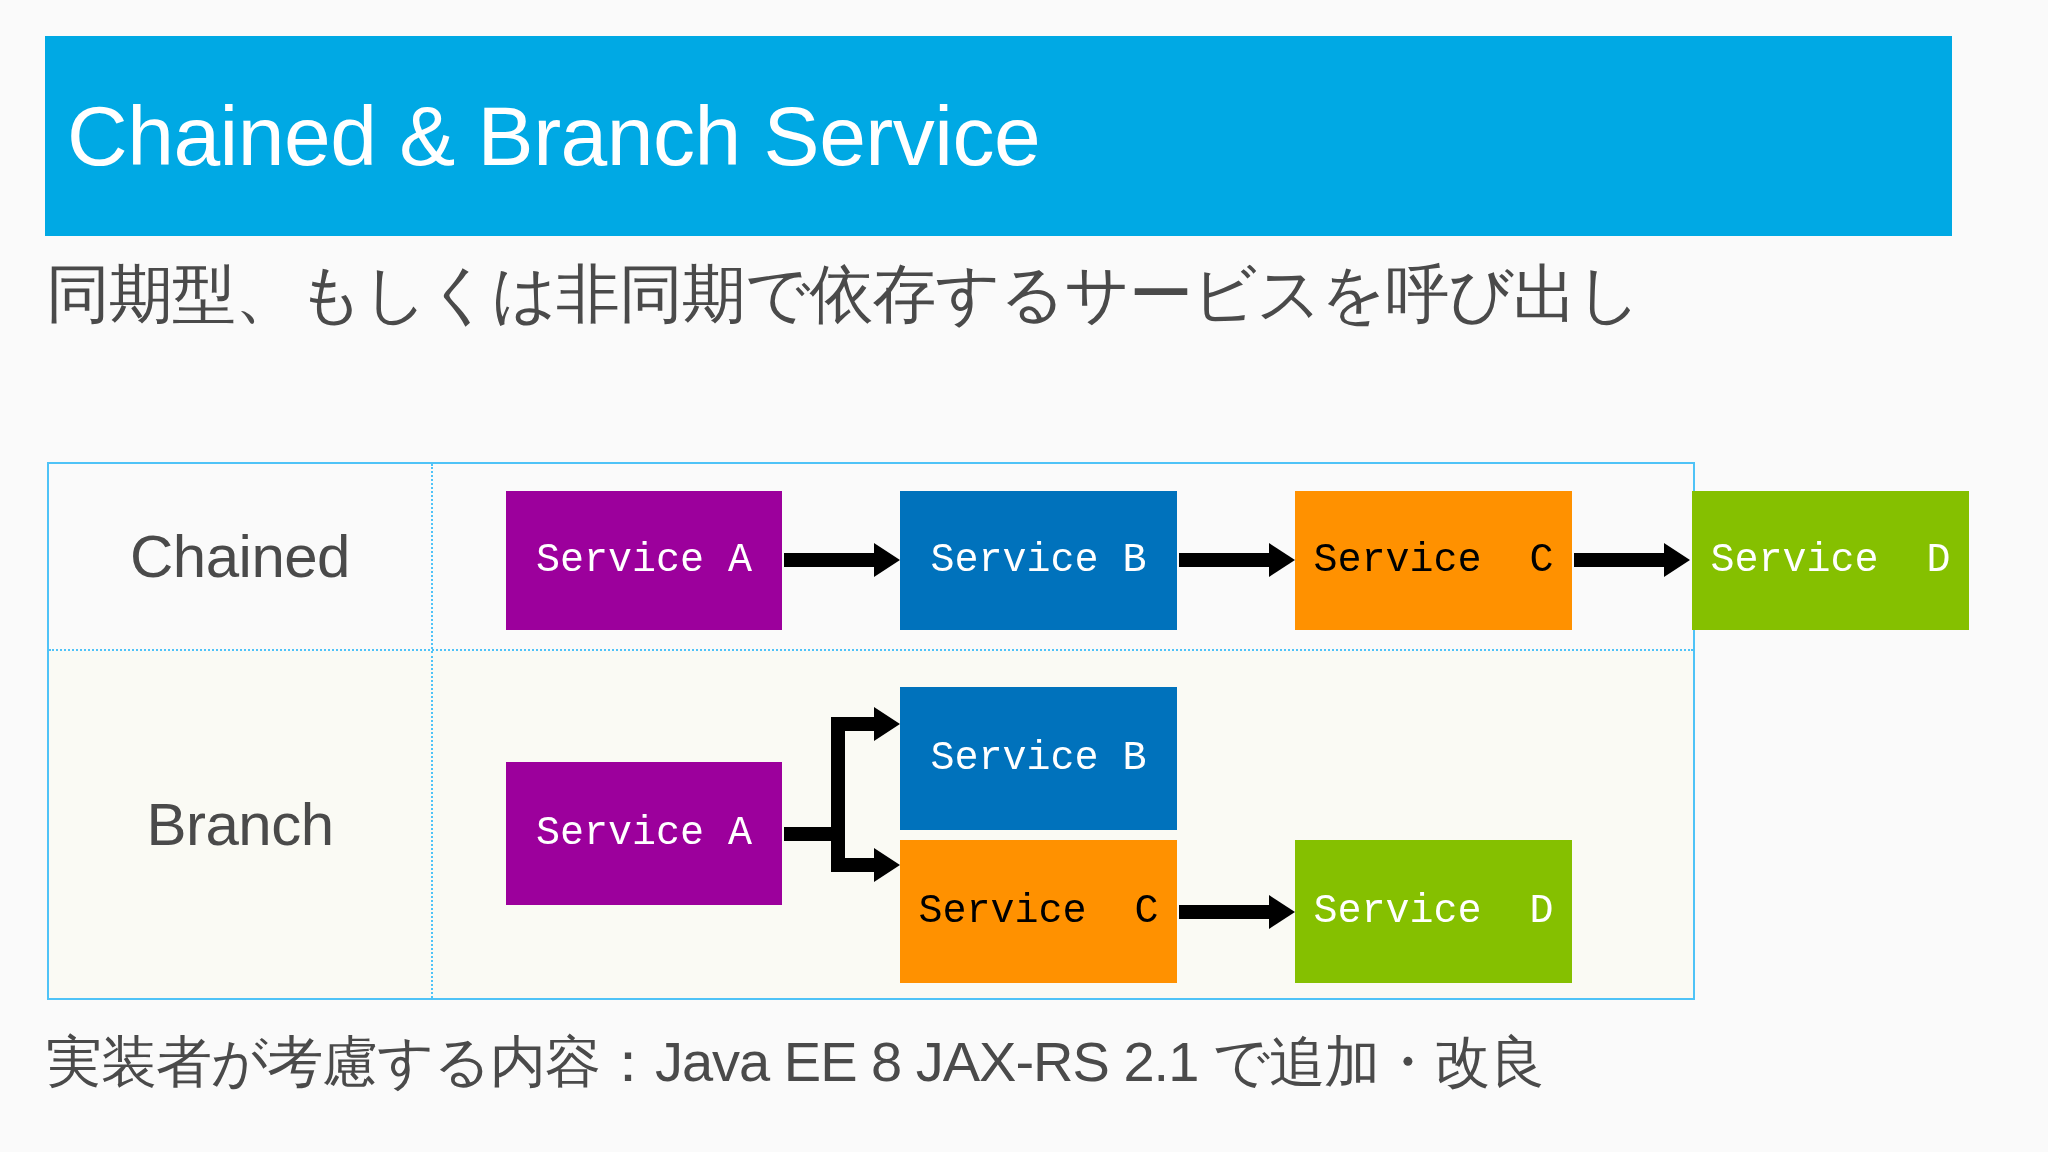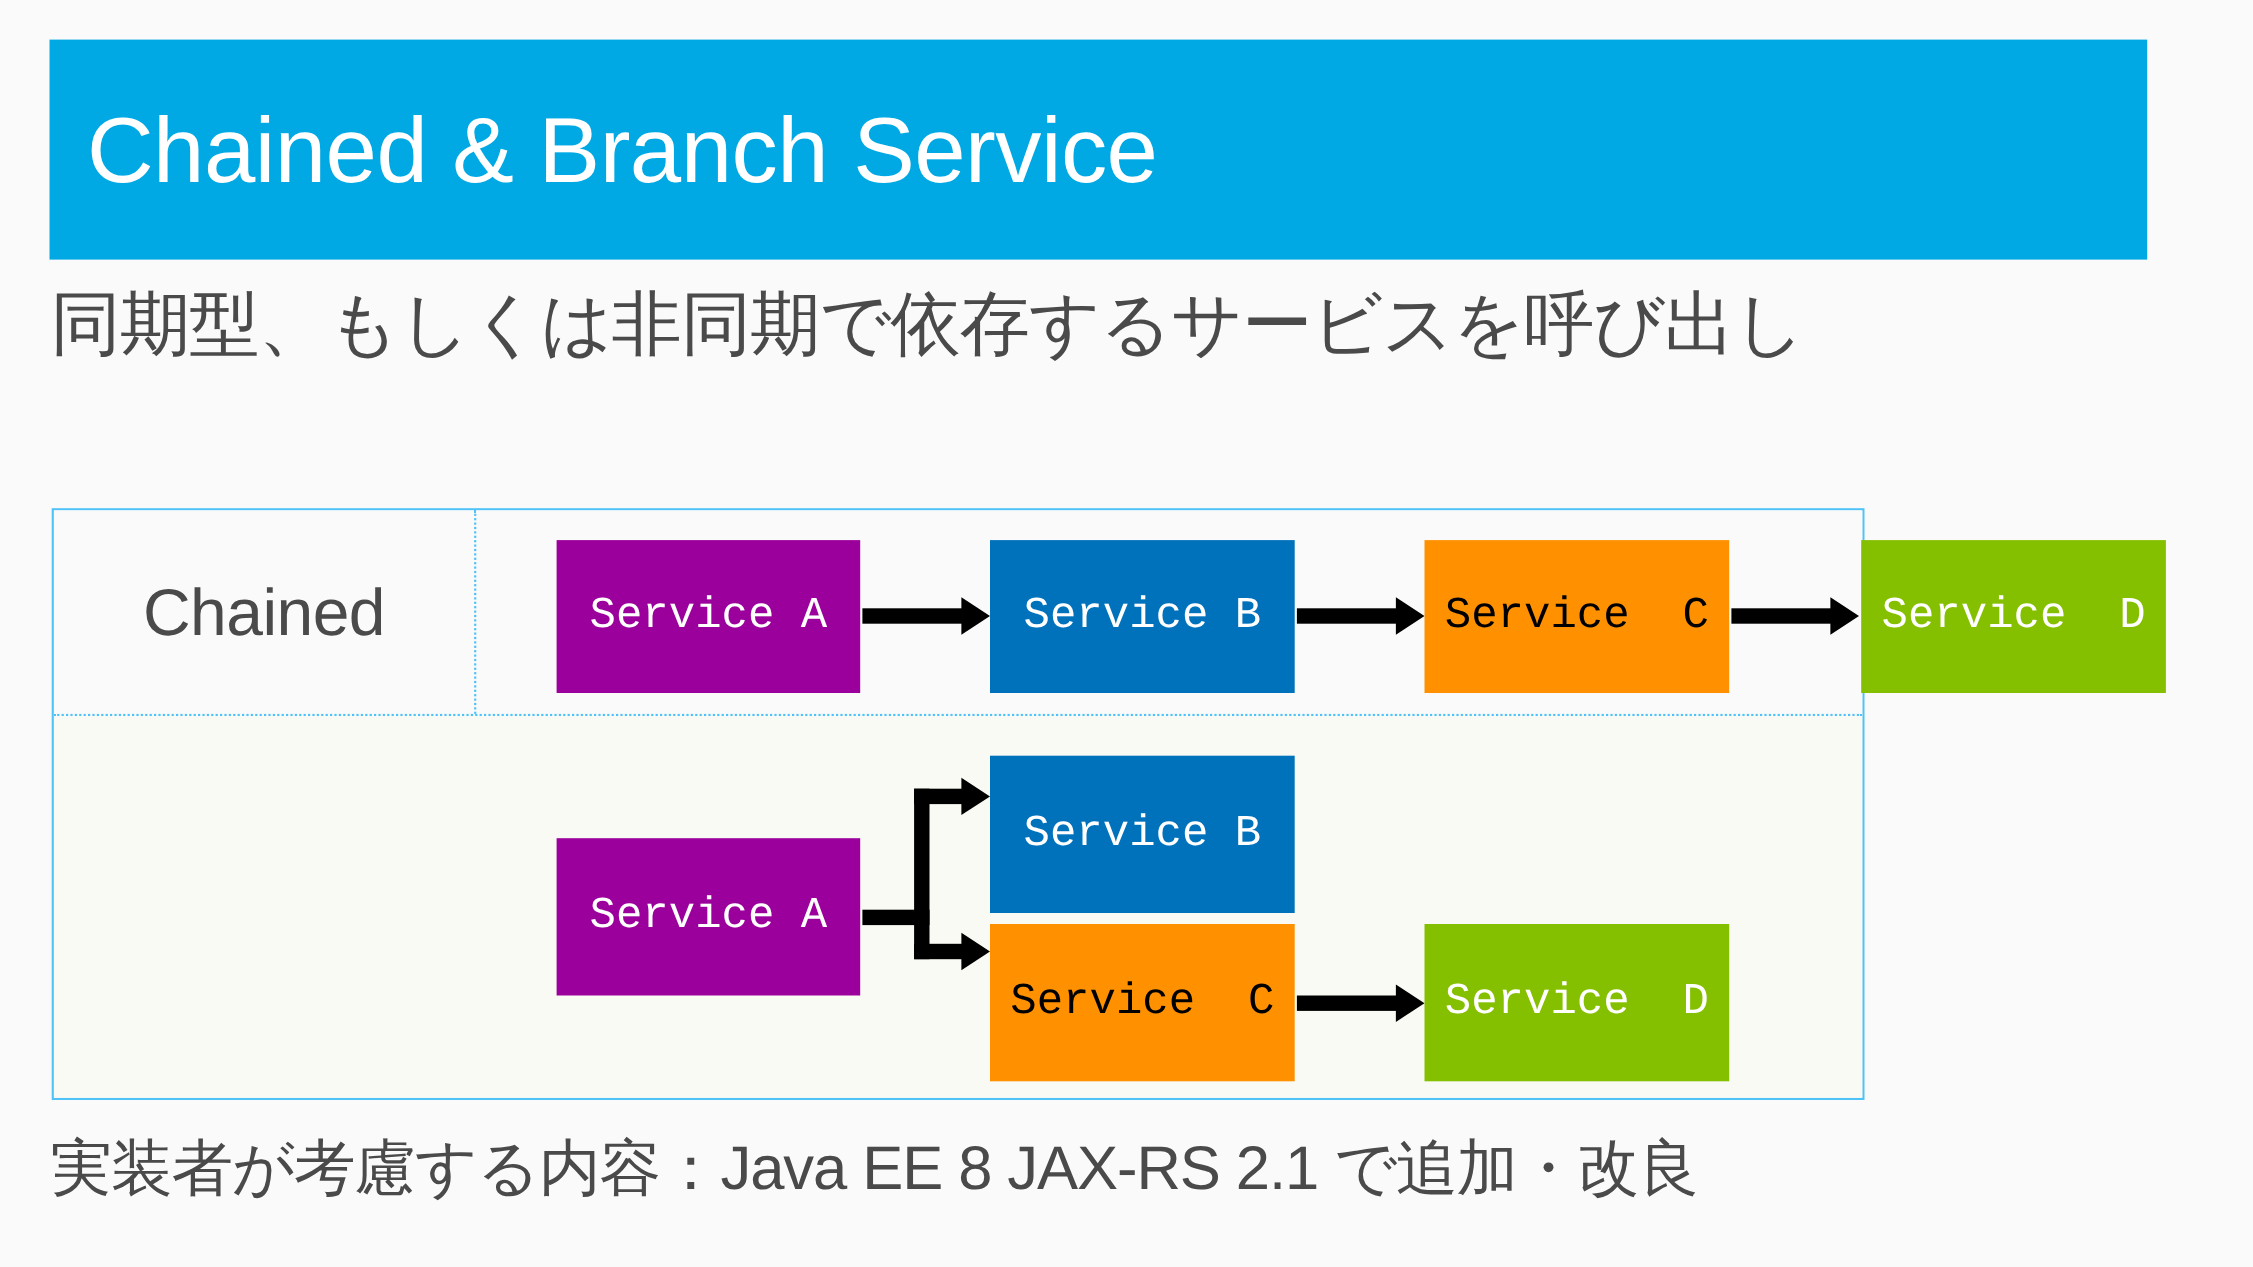--- a/index.html
+++ b/index.html
@@ -28,21 +28,21 @@
   #title-banner {
     position: absolute;
     left: 45px;
     top: 36px;
     width: 1907px;
     height: 200px;
     background: #00A9E4;
   }
   #title-text {
     position: absolute;
-    left: 34px;
+    left: 22px;
     top: 50%;
     transform: translateY(-50%);
     color: #FFFFFF;
     font-size: 84px;
     font-weight: 400;
     letter-spacing: -0.5px;
     white-space: nowrap;
     line-height: 1;
   }
 
@@ -196,20 +196,23 @@
         <div class="arrow-head" style="left:1231px; top:79px;"></div>
 
         <div class="svc-box" style="left:1259px; top:27px; width:277px; height:139px; background:#85C000; color:#FFFFFF;">
           <span>Service  D</span>
         </div>
 
       </div>
     </div>
 
     <div class="table-row" id="row-branch">
+      <div class="row-label-cell">
+        <div class="row-label">Branch</div>
+      </div>
       <div class="row-content-cell">
 
         <div class="svc-box" style="left:73px; top:111px; width:276px; height:143px; background:#9C009C; color:#FFFFFF;">
           <span>Service A</span>
         </div>
 
         <div class="arrow-line" style="left:351px; top:176px; width:61px; height:14px;"></div>
 
         <div class="arrow-line" style="left:398px; top:66px; width:14px; height:155px;"></div>
 

